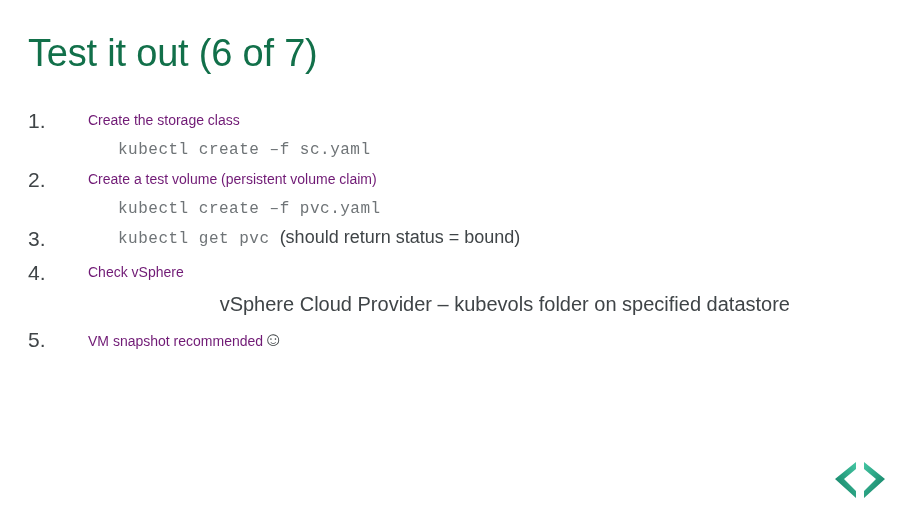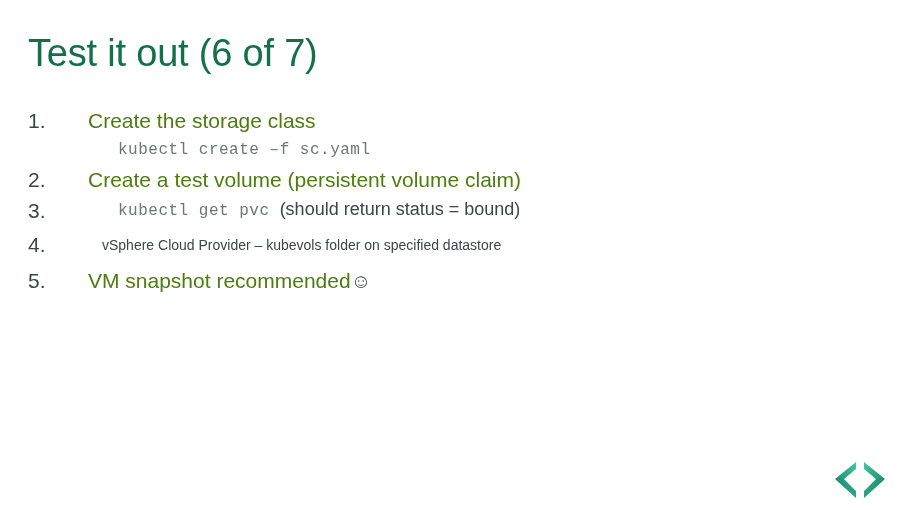--- a/index.html
+++ b/index.html
@@ -53,23 +53,23 @@
     left: 28px;
     top: 0;
     width: 46px;
     font-size: 21px;
     line-height: 31px;
     color: #3f4447;
     text-align: left;
   }
 
   .item-title {
-    font-size: 21px;
+    font-size: 14px;
     line-height: 31px;
-    color: #4d7c0f;
+    color: #701a75;
     white-space: nowrap;
   }
 
   
   .sub {
     padding-left: 118px;
     margin: 0;
   }
 
   .code {
@@ -82,25 +82,26 @@
 
   .note {
     font-family: "Liberation Sans", sans-serif;
     font-size: 18px;
     line-height: 28px;
     color: #3f4447;
     text-align: center;
   }
 
   .subtext {
-    font-size: 14px;
+    font-size: 20px;
     line-height: 24px;
     color: #3f4447;
-    padding-left: 102px;
+    padding-left: 60px;
     max-width: 730px;
+    text-align: right;
   }
 
   .smiley {
     font-size: 20px;
     line-height: 31px;
     color: #3f4447;
   }
 
   .spacer-sm { height: 4px; }
 
@@ -127,30 +128,34 @@
       <span class="item-title">Create the storage class</span>
     </div>
     <div class="sub">
       <span class="code">kubectl create –f sc.yaml</span>
     </div>
 
     <div class="item">
       <span class="item-number">2.</span>
       <span class="item-title">Create a test volume (persistent volume claim)</span>
     </div>
+    <div class="sub">
+      <span class="code">kubectl create –f pvc.yaml</span>
+    </div>
 
     <div class="item">
       <span class="item-number">3.</span>
     </div>
     <div class="sub">
       <span class="code">kubectl get pvc </span><span class="note">(should return status = bound)</span>
     </div>
 
     <div class="item" style="margin-top:4px;">
       <span class="item-number">4.</span>
+      <span class="item-title">Check vSphere</span>
     </div>
     <div class="spacer-sm"></div>
     <div class="subtext">vSphere Cloud Provider – kubevols folder on specified datastore</div>
 
     <div class="item" style="margin-top:8px;">
       <span class="item-number">5.</span>
       <span class="item-title">VM snapshot recommended</span><span class="smiley">☺</span>
     </div>
 
   </div>

